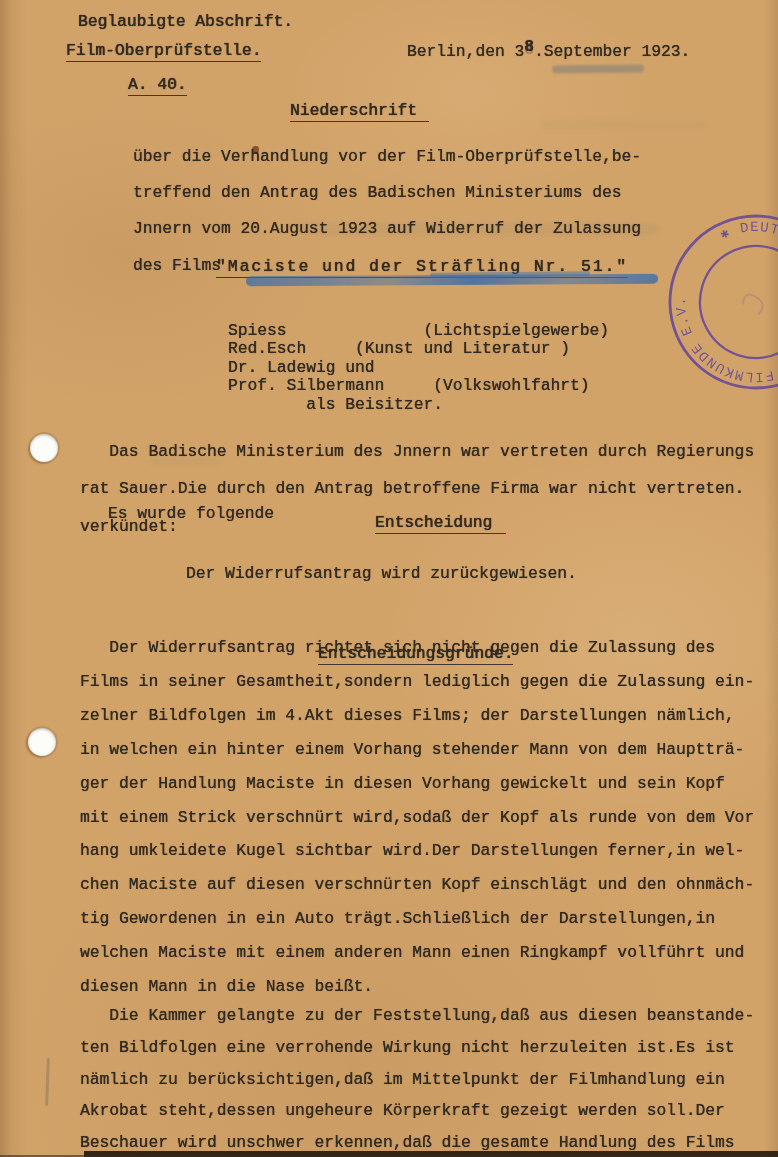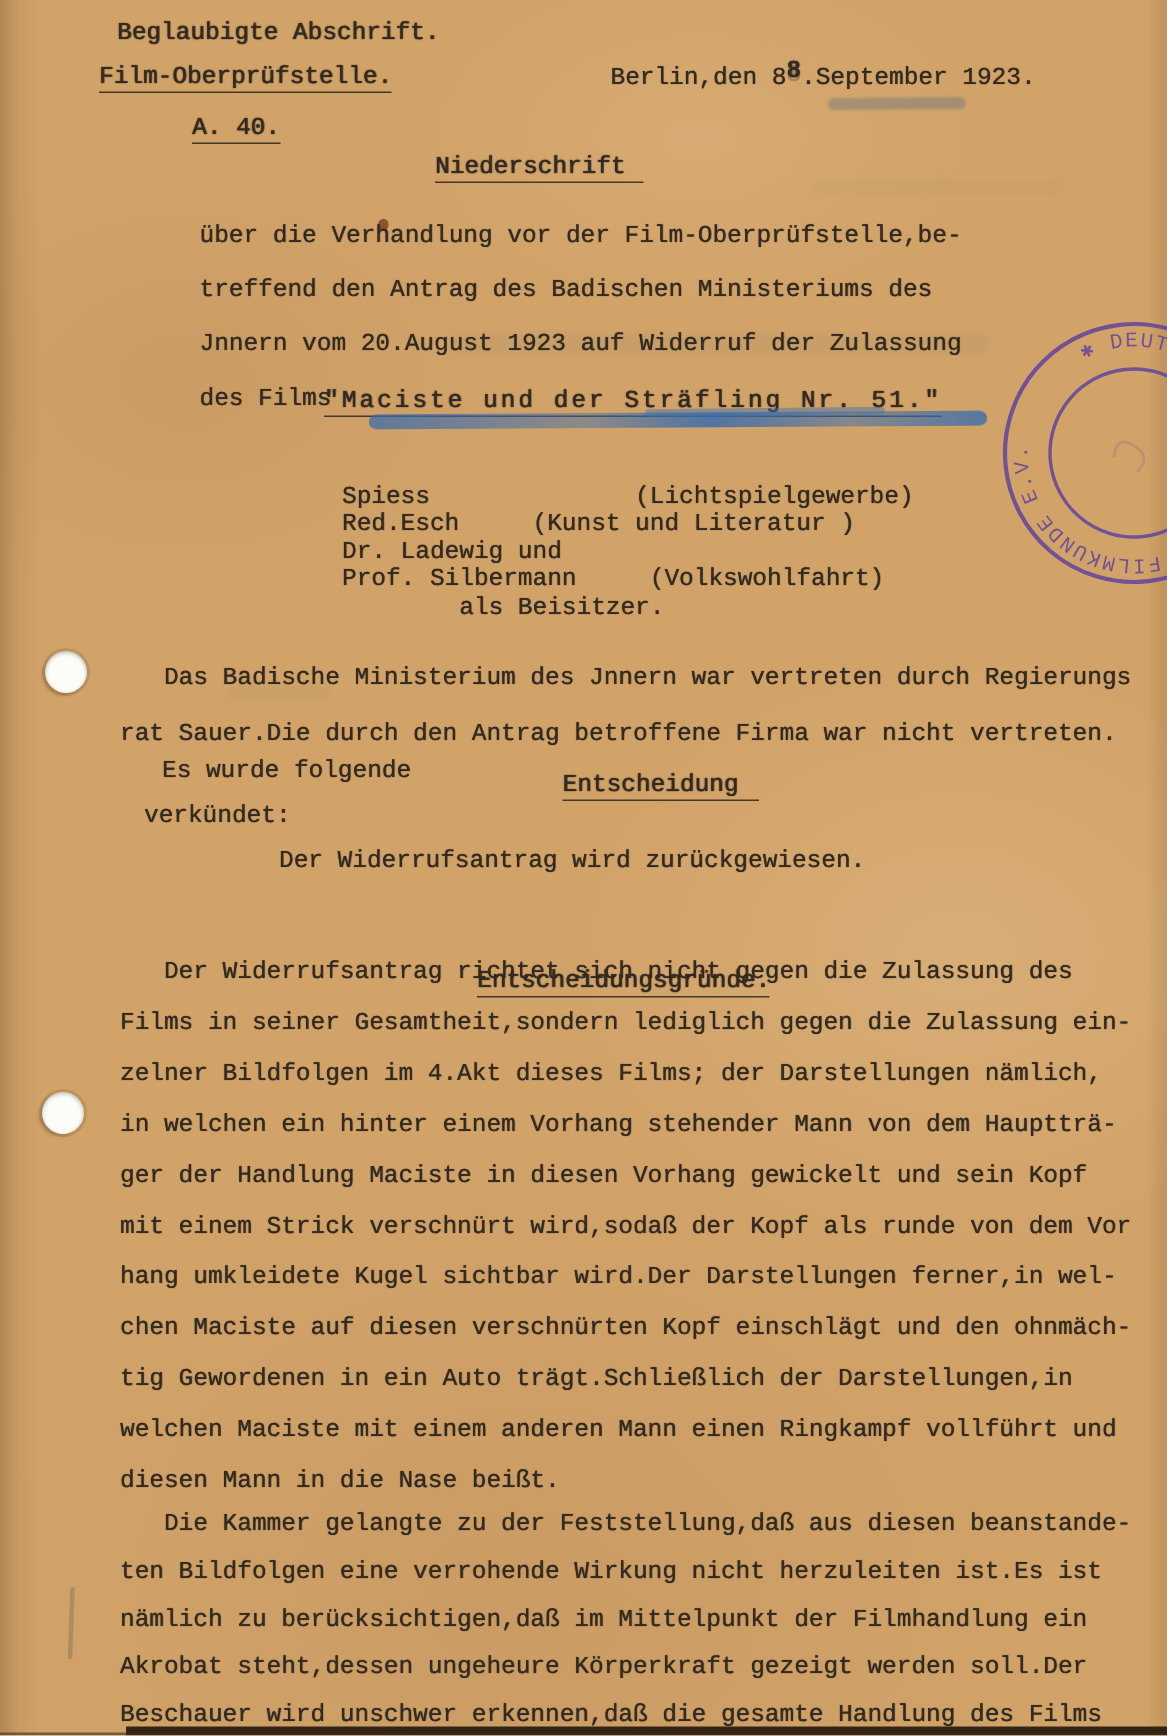--- a/index.html
+++ b/index.html
@@ -50,21 +50,21 @@
 <div class="page">
 
   <div class="bleed bleed1"></div>
   <div class="bleed bleed2"></div>
   <div class="bleed bleed3"></div>
   <div class="speck"></div>
   <div class="pencil-line"></div>
 
   <div class="tl hv" style="left:78px;top:13px;">Beglaubigte Abschrift.</div>
   <div class="tl hv" style="left:66px;top:42px;"><span class="u">Film-Oberprüfstelle.</span></div>
-  <div class="tl" style="left:407px;top:43px;"><span>Berlin,den 8</span><span class="overstrike">8</span><span>.September 1923.</span></div>
+  <div class="tl" style="left:407px;top:43px;"><span>Berlin,den 3</span><span class="overstrike">8</span><span>.September 1923.</span></div>
   <div class="smudge"></div>
   <div class="tl hv" style="left:128px;top:76px;"><span class="u">A. 40.</span></div>
 
   <div class="tl hv" style="left:290px;top:102px;"><span class="u" style="padding-right:12px;">Niederschrift</span></div>
 
   <div class="tblock" style="left:133px;top:139px;line-height:36.2px;">über die Verhandlung vor der Film-Oberprüfstelle,be-
 treffend den Antrag des Badischen Ministeriums des
 Jnnern vom 20.August 1923 auf Widerruf der Zulassung
 des Films</div>
 
@@ -76,21 +76,21 @@
 Red.Esch     (Kunst und Literatur )
 Dr. Ladewig und
 Prof. Silbermann     (Volkswohlfahrt)
         als Beisitzer.</div>
 
   <div class="tblock" style="left:80px;top:434px;line-height:36.5px;">   Das Badische Ministerium des Jnnern war vertreten durch Regierungs
 rat Sauer.Die durch den Antrag betroffene Firma war nicht vertreten.</div>
 
   <div class="tl" style="left:108px;top:505px;">Es wurde folgende</div>
   <div class="tl hv" style="left:345px;top:514px;"><span class="u" style="padding-right:14px;margin-left:30px;">Entscheidung</span></div>
-  <div class="tl" style="left:80px;top:535px;margin-left:16px;">verkündet:</div>
+  <div class="tl" style="left:80px;top:518px;">verkündet:</div>
   <div class="tl" style="left:186px;top:565px;">Der Widerrufsantrag wird zurückgewiesen.</div>
 
   <div class="tl hv" style="left:318px;top:597px;margin-top:48px;"><span class="u">Entscheidungsgründe.</span></div>
   <div class="tblock" style="left:80px;top:631px;line-height:33.9px;">   Der Widerrufsantrag richtet sich nicht gegen die Zulassung des
 Films in seiner Gesamtheit,sondern lediglich gegen die Zulassung ein-
 zelner Bildfolgen im 4.Akt dieses Films; der Darstellungen nämlich,
 in welchen ein hinter einem Vorhang stehender Mann von dem Hauptträ-
 ger der Handlung Maciste in diesen Vorhang gewickelt und sein Kopf
 mit einem Strick verschnürt wird,sodaß der Kopf als runde von dem Vor
 hang umkleidete Kugel sichtbar wird.Der Darstellungen ferner,in wel-

